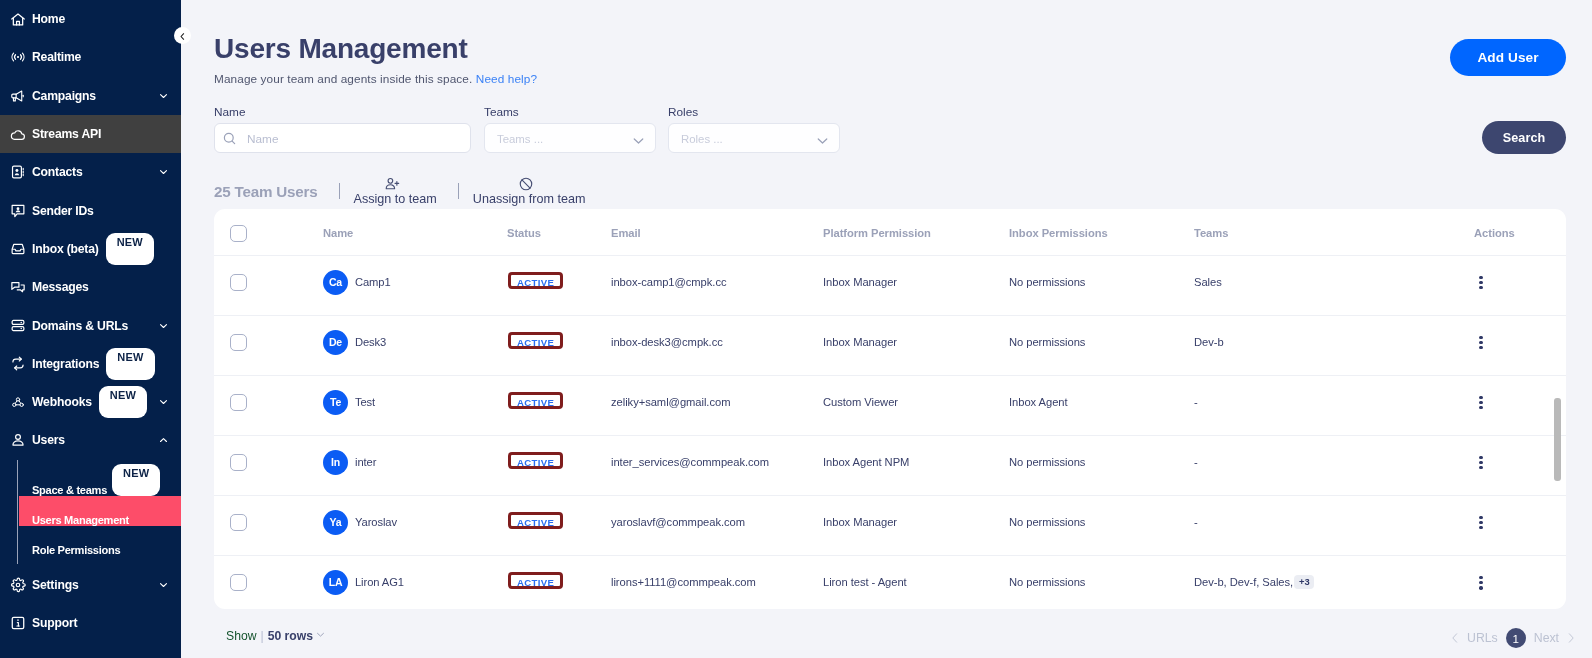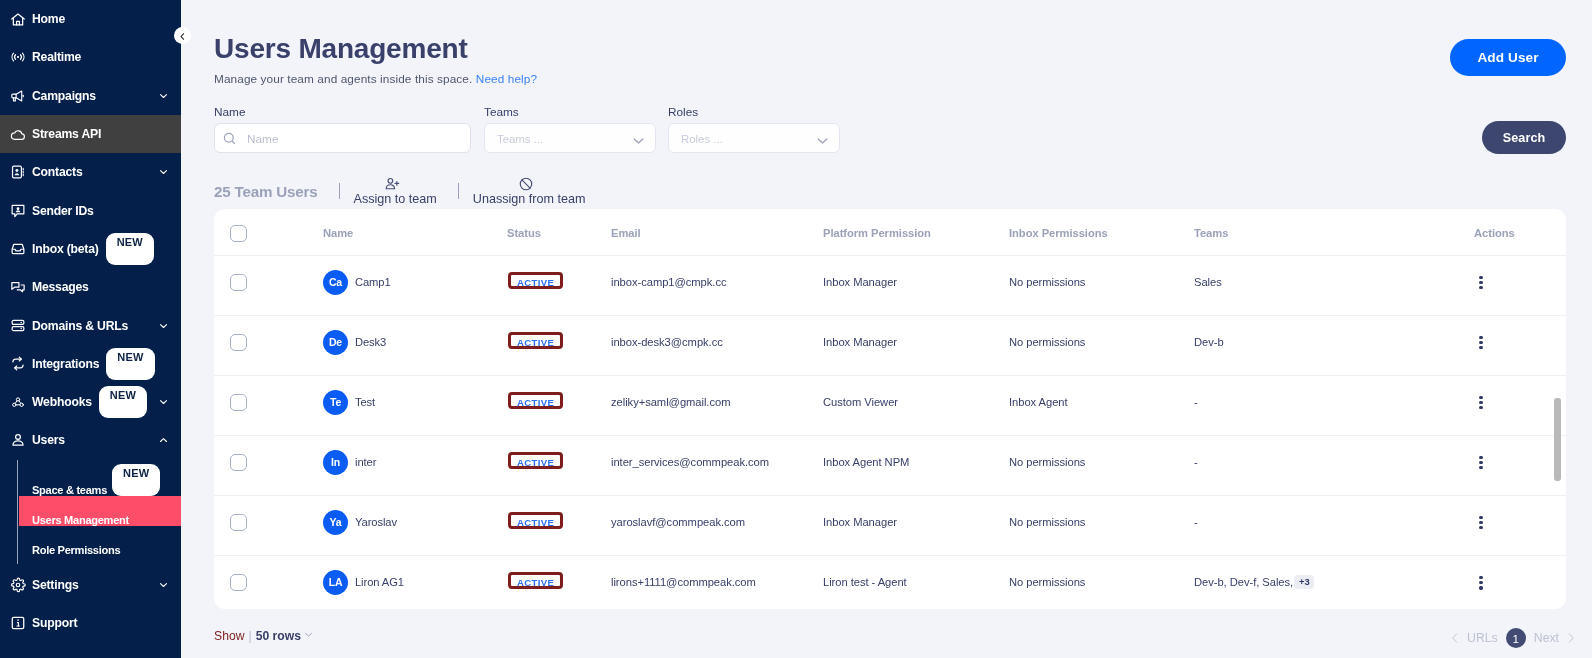--- a/index.html
+++ b/index.html
@@ -127,21 +127,21 @@
     height: 14px; display: inline-block; position: relative; top: -1px; letter-spacing: -.2px; }
   .dots { display: flex; flex-direction: column; align-items: center; gap: 1.8px; margin-left: 1px; width: 12px; }
   .dots i { width: 3.4px; height: 3.4px; border-radius: 50%; background: #2f3866; display: block; }
 
   
   .vscroll { position: absolute; right: 5px; top: 189px; width: 7px; height: 83px;
      background: #b9b9b9; border-radius: 3px; }
 
   
   .footer-left { position: absolute; left: 214px; top: 629px; display: flex; align-items: center; font-size: 12.2px; }
-  .footer-left .show { color: #7f1d1d; font-weight: 500; }
+  .footer-left .show { color: #14532d; font-weight: 500; margin-left: 12px; }
   .footer-left .sep { color: #b9bed1; margin: 0 4px; }
   .footer-left .rows { color: #39406a; font-weight: 700; }
   .pager { position: absolute; left: 1449px; top: 628px; display: flex; align-items: center; font-size: 12.3px; color: #bcc2d2; }
   .pager .pv { font-weight: 400; }
   .pager .pg {
     width: 20px; height: 20px; border-radius: 50%; background: #424b73; color: #fff;
     font-size: 11.6px; font-weight: 400; display: flex; align-items: center; justify-content: center;
     margin: 0 8px;
   }
 </style>

